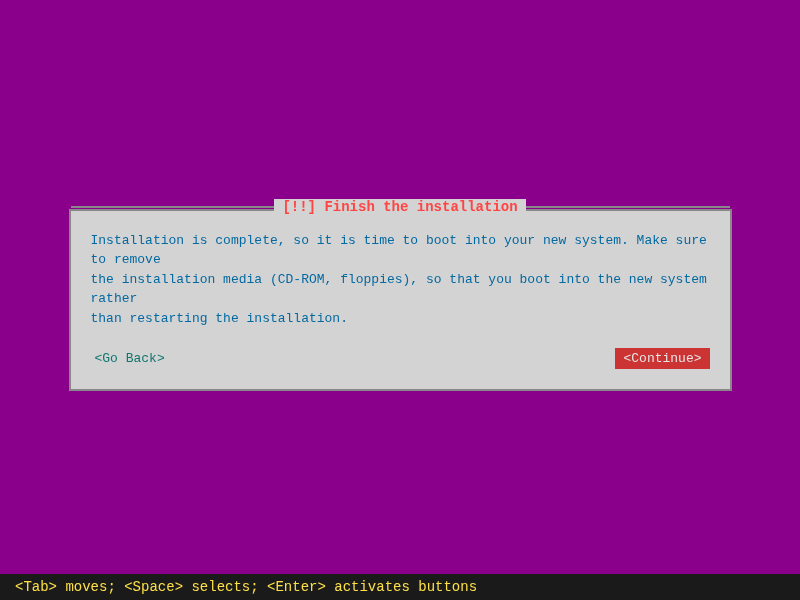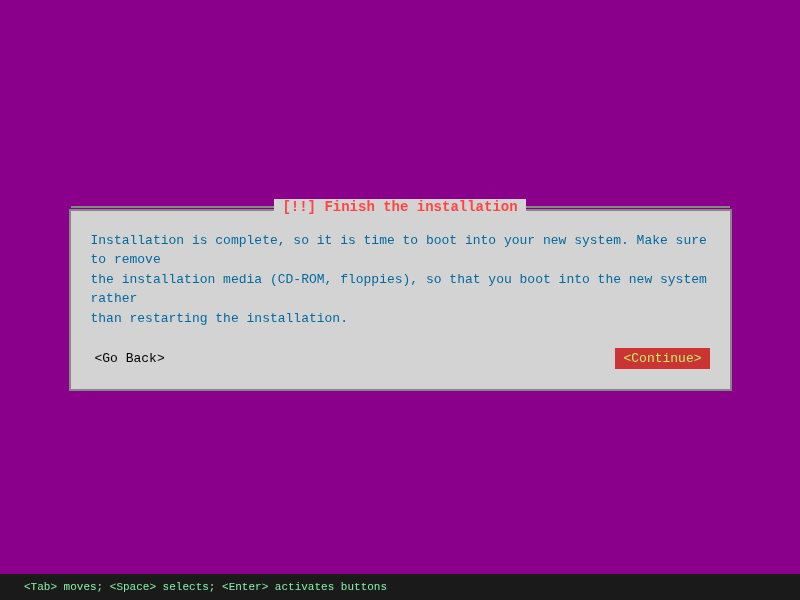--- a/index.html
+++ b/index.html
@@ -82,47 +82,47 @@
     .dialog-footer {
       display: flex;
       justify-content: space-between;
       align-items: center;
       padding: 0 0 5px 0;
     }
 
     .btn-back {
       background: transparent;
       border: none;
-      color: #000000;
+      color: #0f766e;
       font-family: 'Courier New', Courier, monospace;
       font-size: 13px;
       cursor: pointer;
       padding: 2px 4px;
     }
 
     .btn-continue {
       background-color: #cc3333;
       border: none;
-      color: #bef264;
+      color: #e5e5e5;
       font-family: 'Courier New', Courier, monospace;
       font-size: 13px;
       cursor: pointer;
       padding: 3px 8px;
     }
 
     .status-bar {
       position: absolute;
       bottom: 0;
       left: 0;
       right: 0;
       background-color: #1a1a1a;
-      color: #86efac;
+      color: #fde047;
       font-family: 'Courier New', Courier, monospace;
-      font-size: 11px;
-      padding: 4px 24px;
+      font-size: 14px;
+      padding: 4px 15px;
       height: 26px;
       display: flex;
       align-items: center;
     }
   </style>
 </head>
 <body>
 
 <div class="dialog-wrapper">
   <div class="dialog-box">

